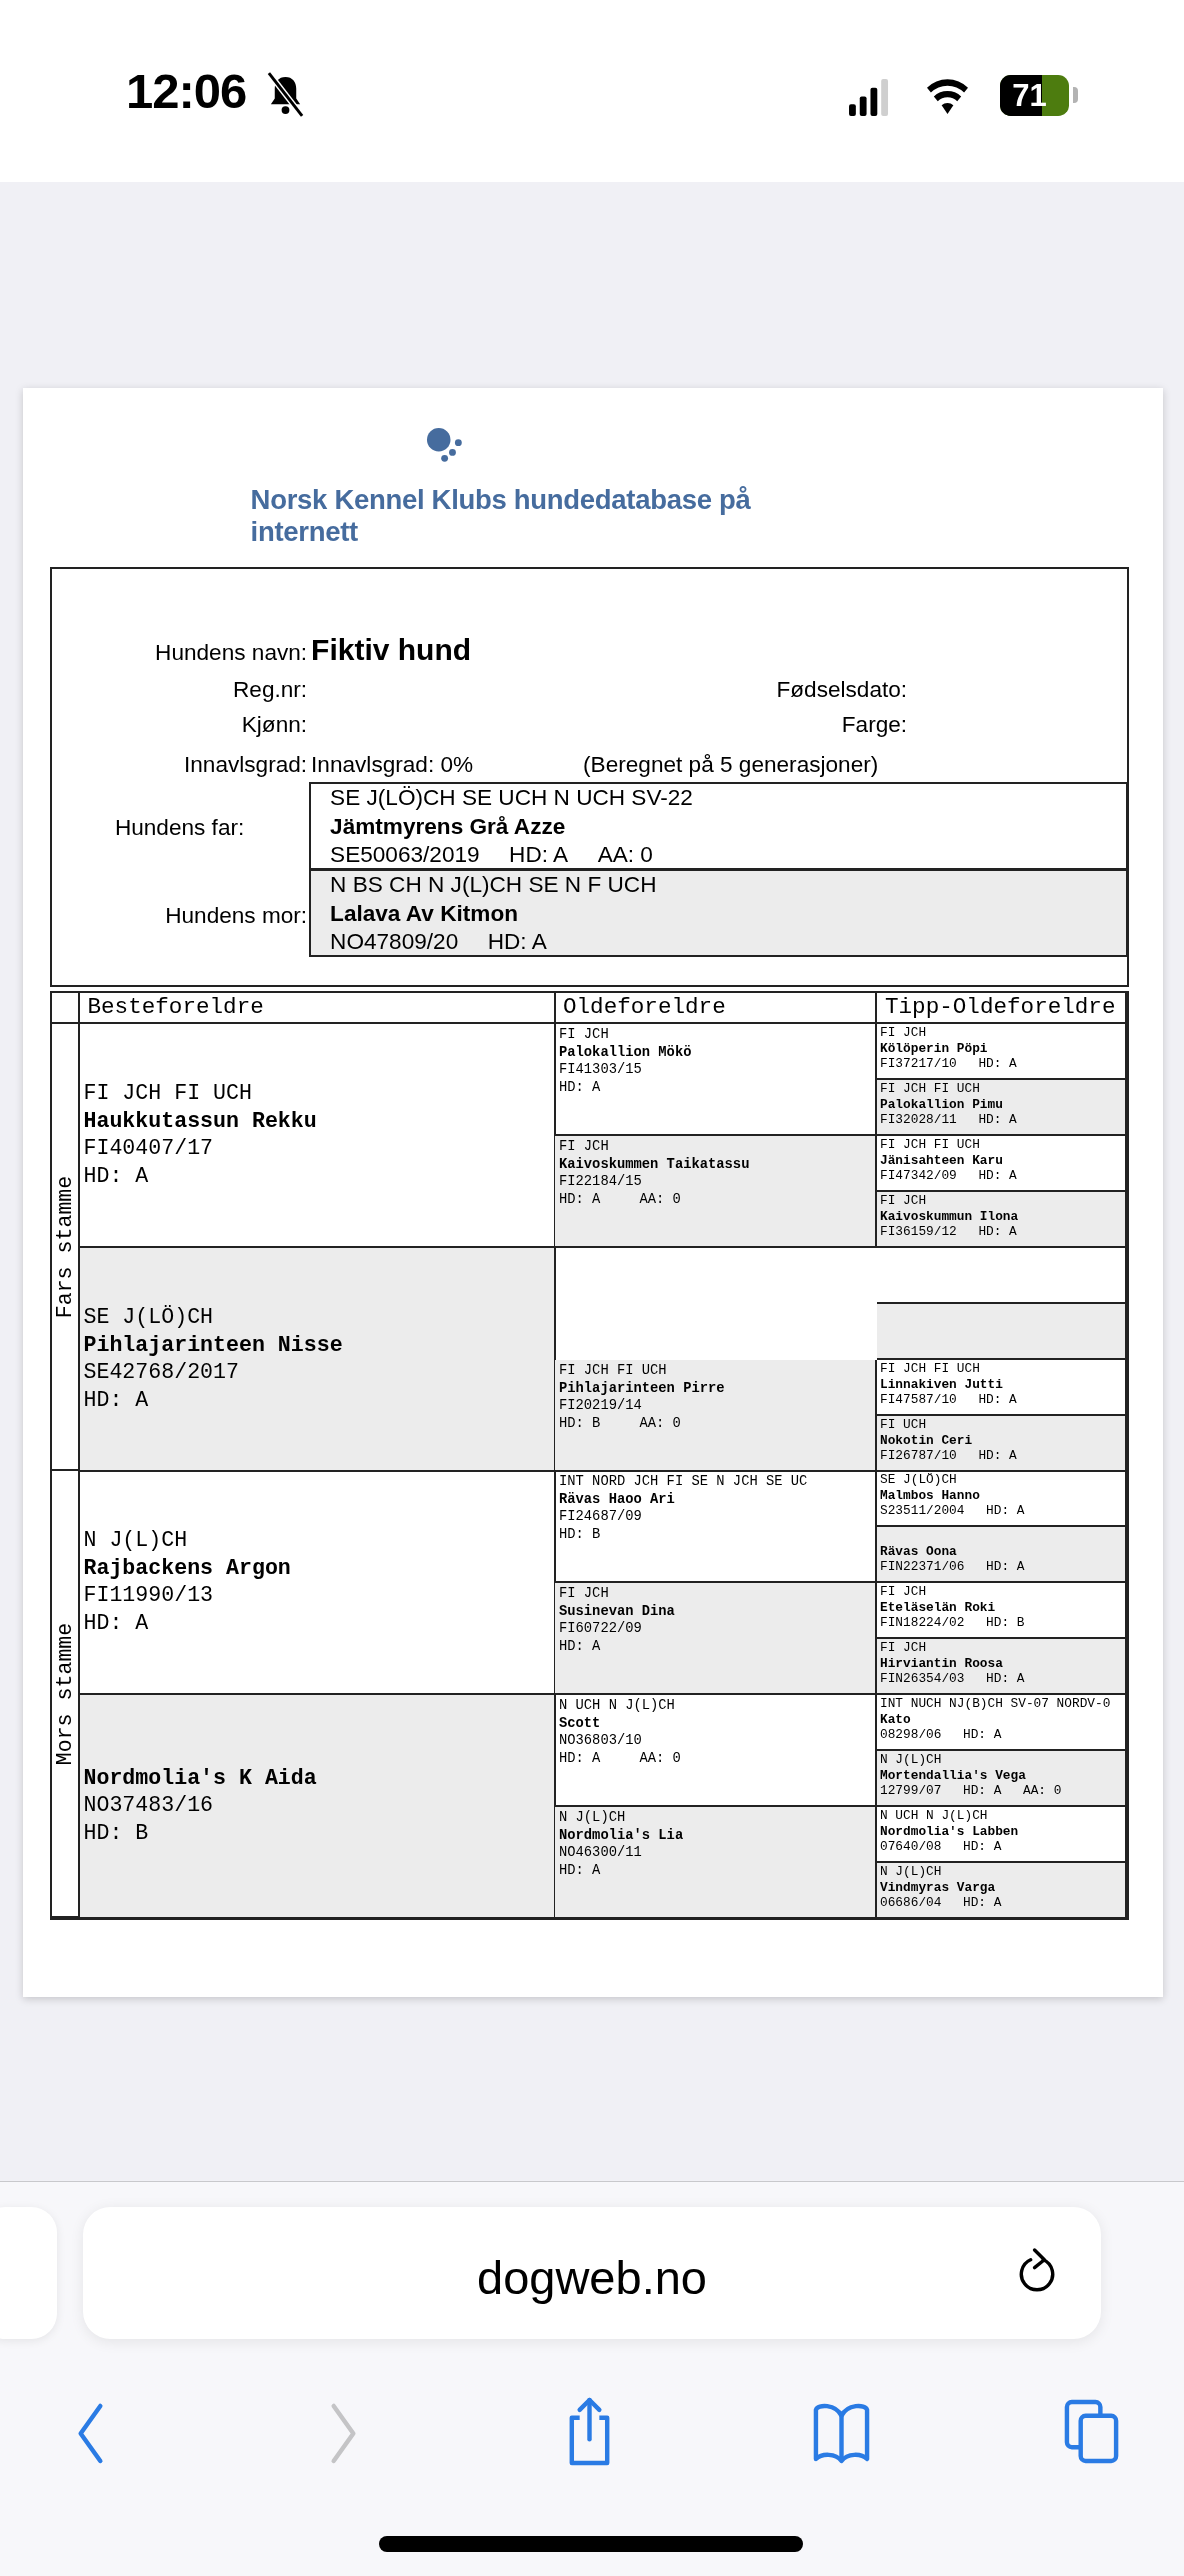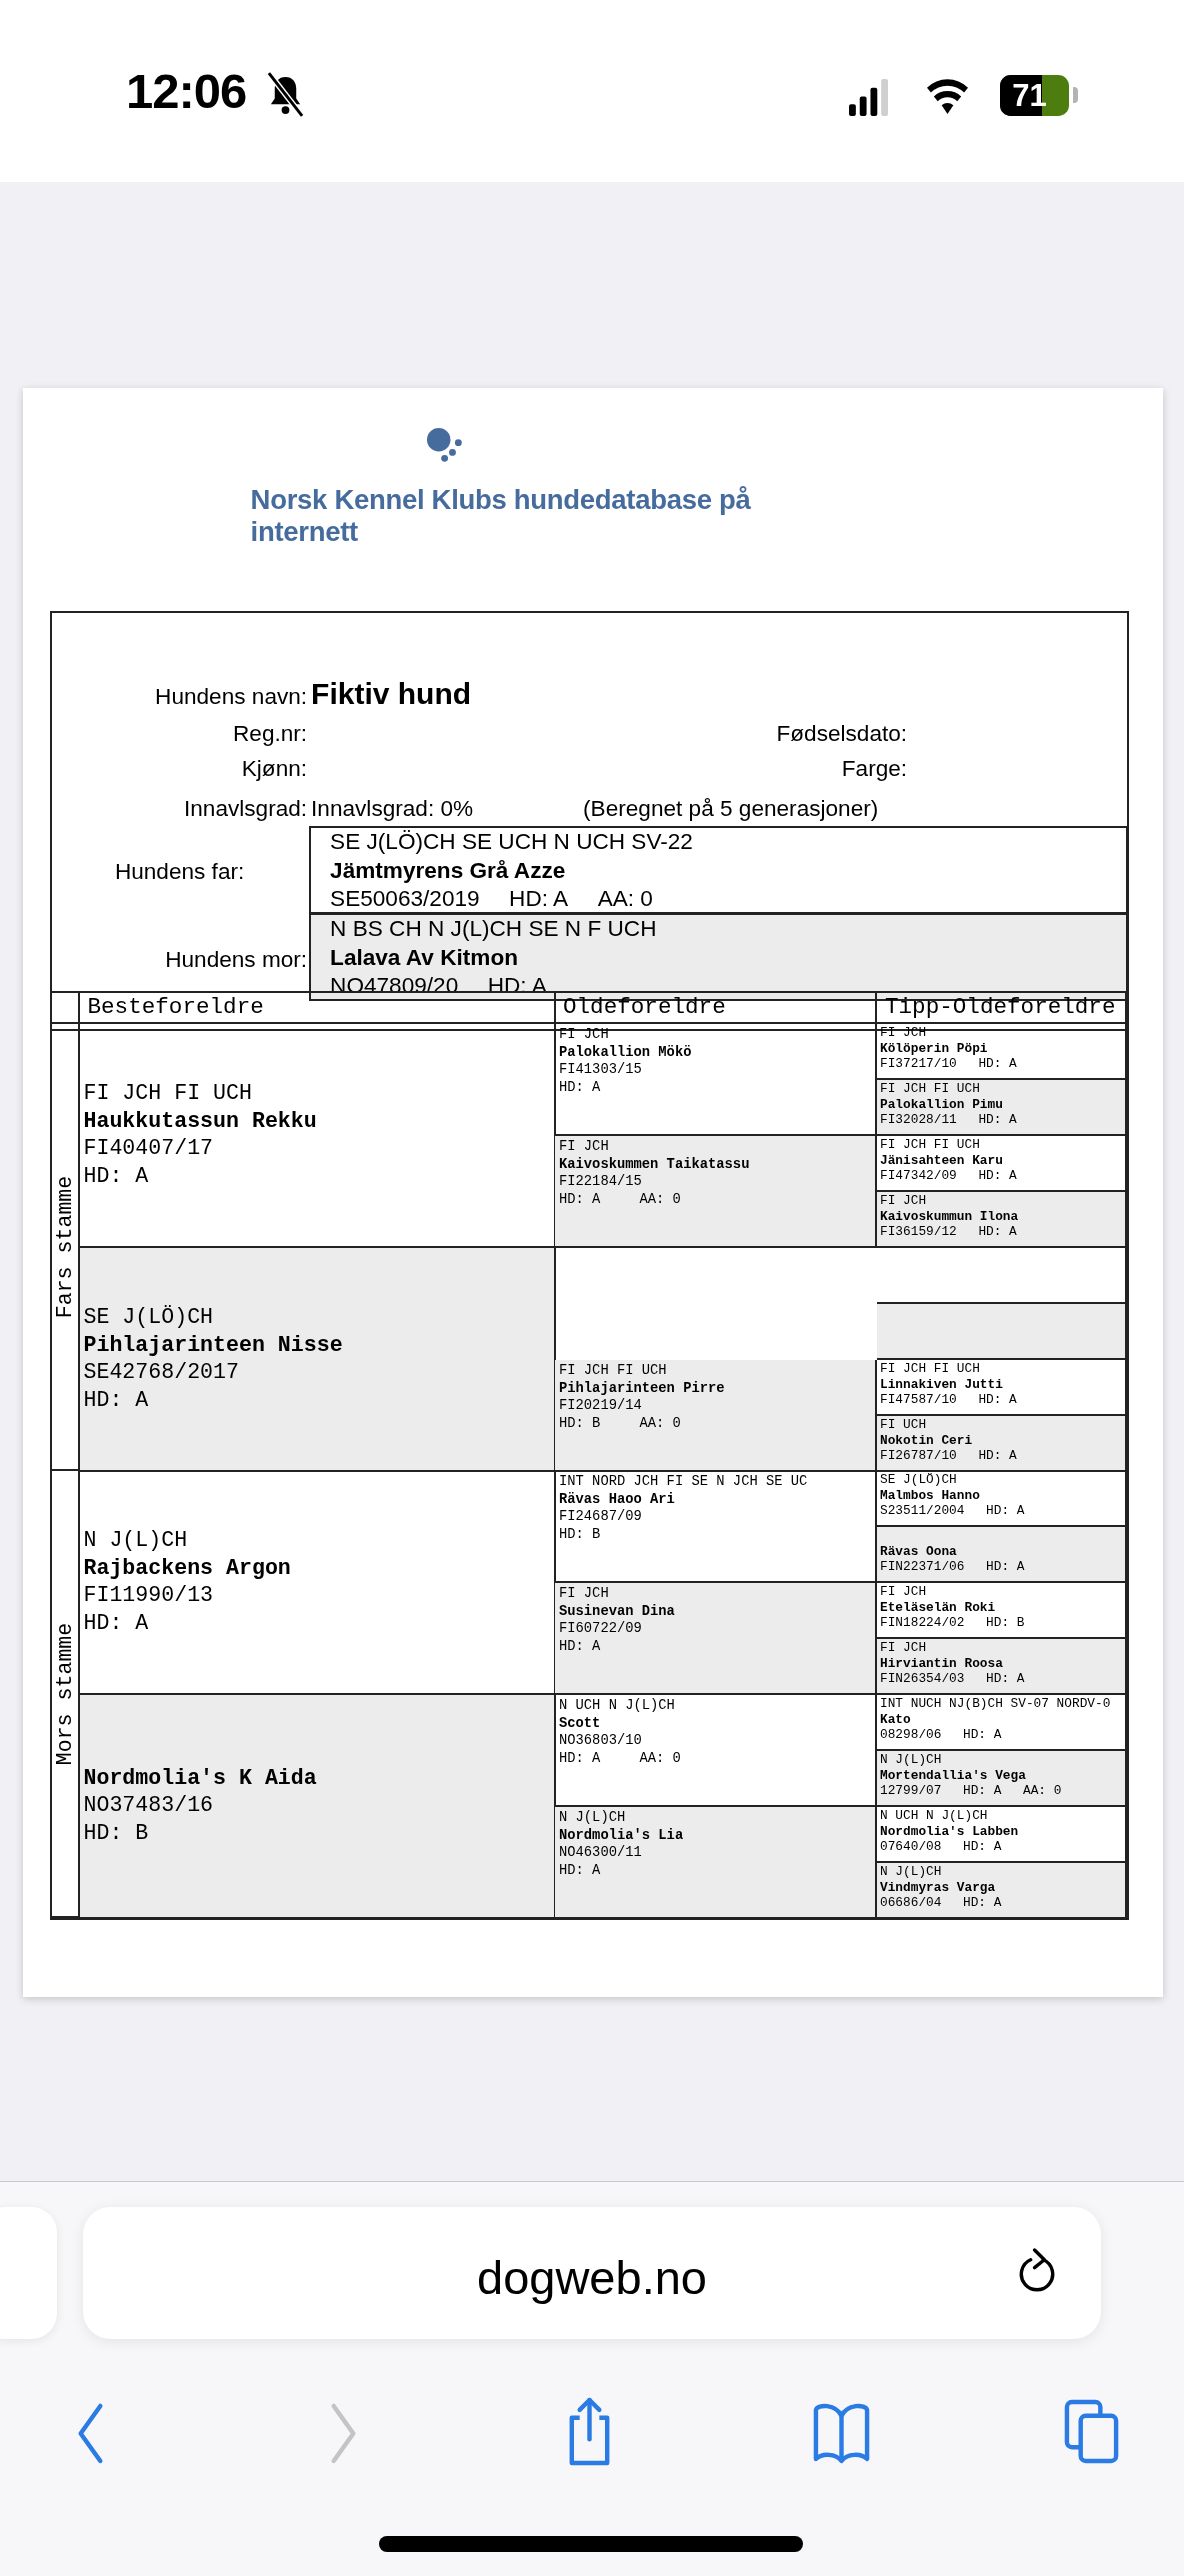--- a/index.html
+++ b/index.html
@@ -27,21 +27,21 @@
   }
   .logo { position: absolute; left: 49px; top: 19.6px; width: 786px; height: 113px; }
   .logo-word { position: absolute; left: 0; top: -7.9px; font-size: 90px; letter-spacing: -2px; font-family: "Liberation Sans", sans-serif; }
   .logo-dog { color: #466c9e; }
   .logo-web { color: #8dc63f; }
   .logo-dots { position: absolute; left: 349px; top: 17.7px; width: 59px; height: 49px; }
   .logo-tagline { position: absolute; left: 179px; top: 76px; font-size: 27.5px; font-weight: bold; color: #466c9e; letter-spacing: -0.3px; }
 
   .info-box {
     position: absolute; left: 27.5px; top: 179px; width: 1079px; height: 420px;
-    border: 2px solid #222; box-sizing: border-box; margin-top: 44px;
+    border: 2px solid #222; box-sizing: border-box;
   }
   .info-row { position: absolute; font-size: 22.6px; }
   .lbl { position: absolute; text-align: right; width: 255px; }
   .dog-name { font-size: 30px; font-weight: bold; }
   .parent-box {
     position: absolute; left: 257px; width: 819px; height: 88px; border: 2px solid #222; box-sizing: border-box;
     padding: 0 19px; font-size: 22.6px; line-height: 28.5px;
   }
   .parent-box .bold { font-weight: bold; }
   .gray { background: #ececec; }

